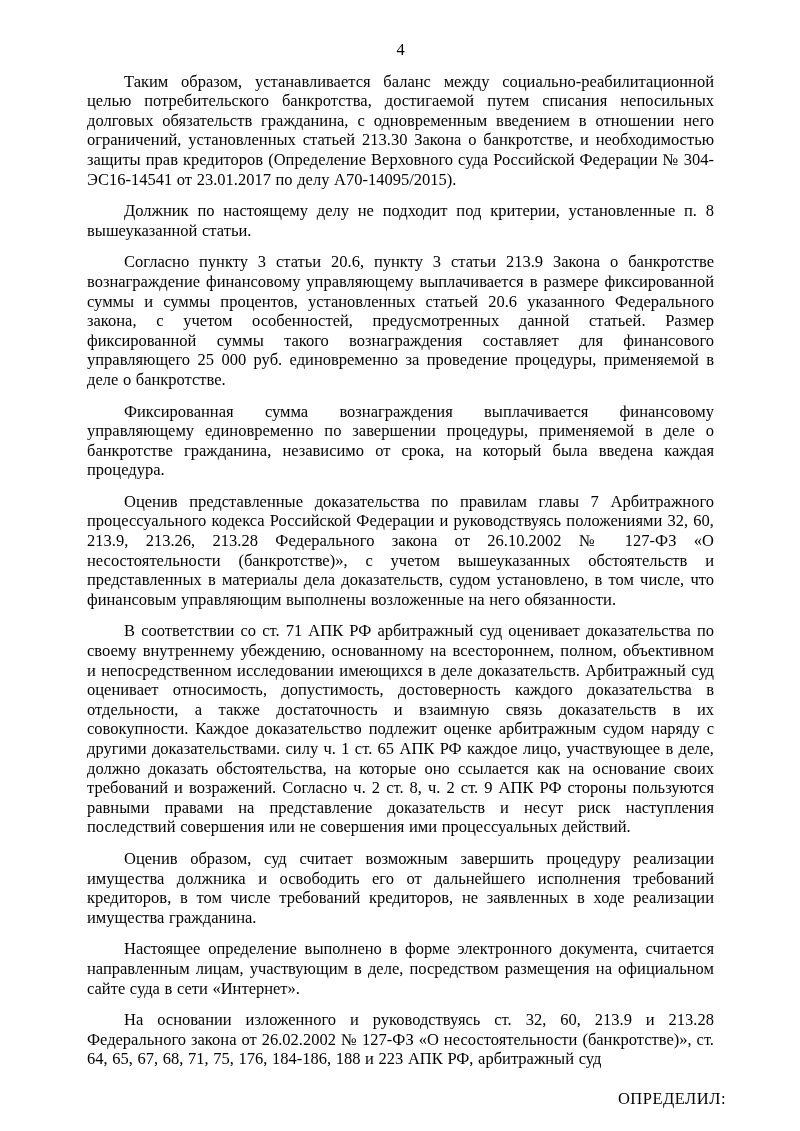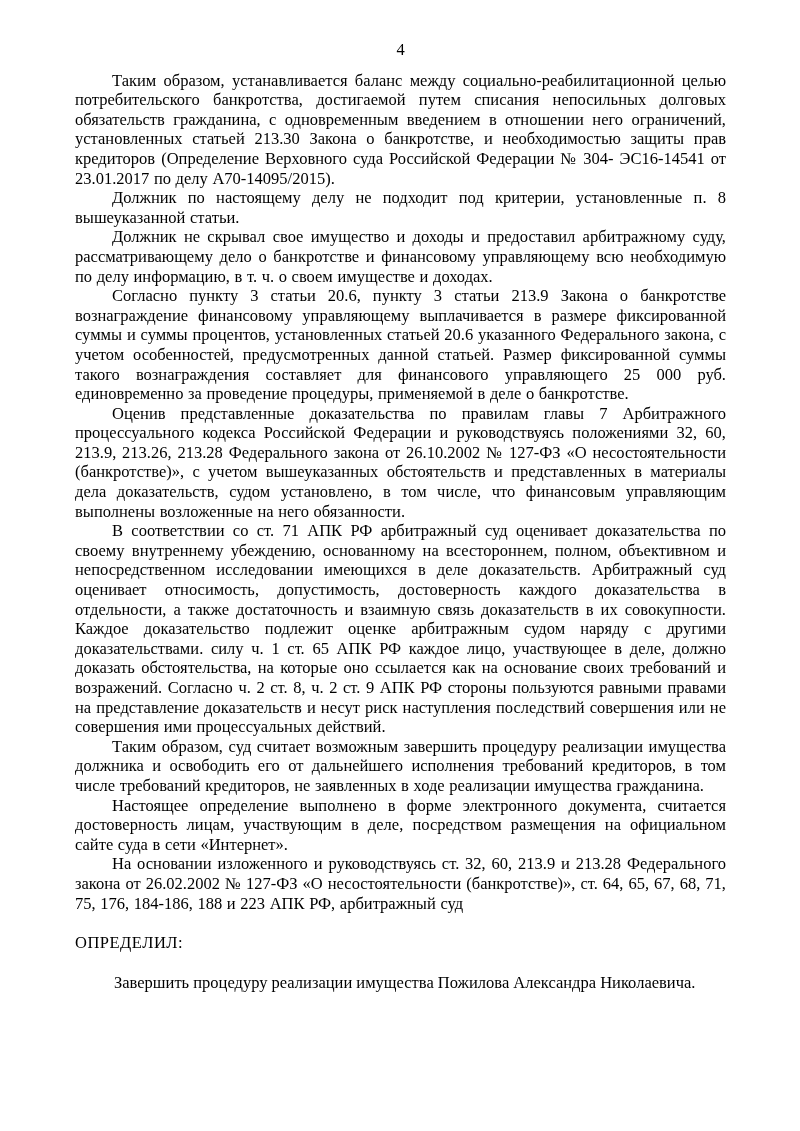--- a/index.html
+++ b/index.html
@@ -19,52 +19,52 @@
     font-size: 16.5px;
     line-height: 19.6px;
     padding: 40px 74px 30px 75px;
     overflow: hidden;
   }
   .page-number {
     text-align: center;
     margin: 0 0 11px 0;
   }
   .doc-body p {
-    margin: 0;
+    margin: 12px;
     text-align: justify;
     text-indent: 37px;
     word-spacing: 0.5px;
   }
   .resolution-heading {
-    text-align: left;
+    text-align: right;
     font-weight: normal;
     font-size: 16.5px;
     margin: 20px 0 20px 0;
     letter-spacing: 0.5px;
   }
   .resolution-text {
     margin: 2px;
     text-indent: 37px;
     text-align: left;
   }
 </style>
 </head>
 <body>
 
 <div class="page">
   <div class="page-number">4</div>
 
   <div class="doc-body">
       <p>Таким образом, устанавливается баланс между социально-реабилитационной целью потребительского банкротства, достигаемой путем списания непосильных долговых обязательств гражданина, с одновременным введением в отношении него ограничений, установленных статьей 213.30 Закона о банкротстве, и необходимостью защиты прав кредиторов (Определение Верховного суда Российской Федерации № 304- ЭС16-14541 от 23.01.2017 по делу А70-14095/2015).</p>
       <p>Должник по настоящему делу не подходит под критерии, установленные п. 8 вышеуказанной статьи.</p>
-      <p>Должник не скрывал свое имущество и доходы и предоставил арбитражному суду, рассматривающему дело о банкротстве и финансовому управляющему всю необходимую по делу информацию, в т. ч. о своем имуществе и доходах.</p>
       <p>Согласно пункту 3 статьи 20.6, пункту 3 статьи 213.9 Закона о банкротстве вознаграждение финансовому управляющему выплачивается в размере фиксированной суммы и суммы процентов, установленных статьей 20.6 указанного Федерального закона, с учетом особенностей, предусмотренных данной статьей. Размер фиксированной суммы такого вознаграждения составляет для финансового управляющего 25 000 руб. единовременно за проведение процедуры, применяемой в деле о банкротстве.</p>
+      <p>Фиксированная сумма вознаграждения выплачивается финансовому управляющему единовременно по завершении процедуры, применяемой в деле о банкротстве гражданина, независимо от срока, на который была введена каждая процедура.</p>
       <p>Оценив представленные доказательства по правилам главы 7 Арбитражного процессуального кодекса Российской Федерации и руководствуясь положениями 32, 60, 213.9, 213.26, 213.28 Федерального закона от 26.10.2002 № 127-ФЗ «О несостоятельности (банкротстве)», с учетом вышеуказанных обстоятельств и представленных в материалы дела доказательств, судом установлено, в том числе, что финансовым управляющим выполнены возложенные на него обязанности.</p>
       <p>В соответствии со ст. 71 АПК РФ арбитражный суд оценивает доказательства по своему внутреннему убеждению, основанному на всестороннем, полном, объективном и непосредственном исследовании имеющихся в деле доказательств. Арбитражный суд оценивает относимость, допустимость, достоверность каждого доказательства в отдельности, а также достаточность и взаимную связь доказательств в их совокупности. Каждое доказательство подлежит оценке арбитражным судом наряду с другими доказательствами. силу ч. 1 ст. 65 АПК РФ каждое лицо, участвующее в деле, должно доказать обстоятельства, на которые оно ссылается как на основание своих требований и возражений. Согласно ч. 2 ст. 8, ч. 2 ст. 9 АПК РФ стороны пользуются равными правами на представление доказательств и несут риск наступления последствий совершения или не совершения ими процессуальных действий.</p>
-      <p>Таким образом, суд считает возможным завершить процедуру реализации имущества должника и освободить его от дальнейшего исполнения требований кредиторов, в том числе требований кредиторов, не заявленных в ходе реализации имущества гражданина.</p>
-      <p>Настоящее определение выполнено в форме электронного документа, считается достоверность лицам, участвующим в деле, посредством размещения на официальном сайте суда в сети «Интернет».</p>
+      <p>Оценив образом, суд считает возможным завершить процедуру реализации имущества должника и освободить его от дальнейшего исполнения требований кредиторов, в том числе требований кредиторов, не заявленных в ходе реализации имущества гражданина.</p>
+      <p>Настоящее определение выполнено в форме электронного документа, считается направленным лицам, участвующим в деле, посредством размещения на официальном сайте суда в сети «Интернет».</p>
       <p>На основании изложенного и руководствуясь ст. 32, 60, 213.9 и 213.28 Федерального закона от 26.02.2002 № 127-ФЗ «О несостоятельности (банкротстве)», ст. 64, 65, 67, 68, 71, 75, 176, 184-186, 188 и 223 АПК РФ, арбитражный суд</p>
     </div>
 
   <div class="resolution-heading">ОПРЕДЕЛИЛ:</div>
 
   <p class="resolution-text">Завершить процедуру реализации имущества Пожилова Александра Николаевича.</p>
 </div>
 
 </body></html>

